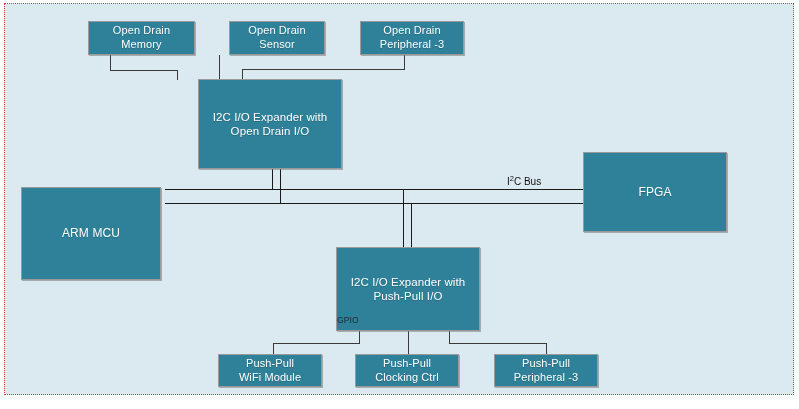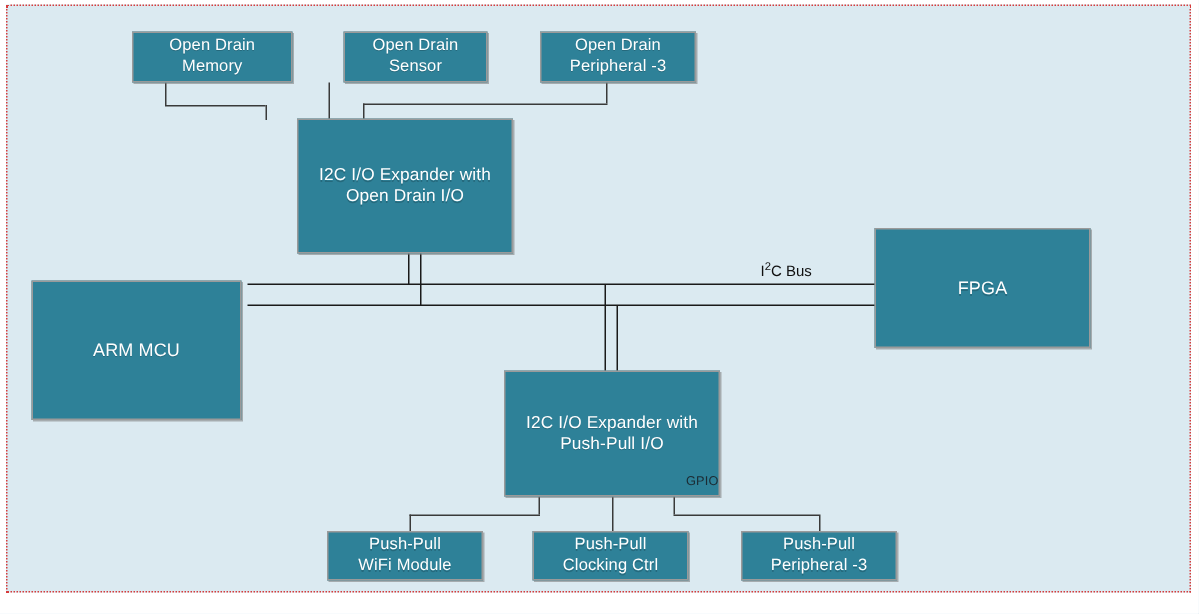--- a/index.html
+++ b/index.html
@@ -51,21 +51,21 @@
   .big    { font-size: 12px; }
 
   
   .gpio-caption {
     position: absolute;
     left: 0;
     right: 0;
     bottom: 4px;
     font-size: 8.5px;
     color: #1c2b33;
-    text-align: right;
+    text-align: left;
     text-shadow: none;
   }
 
   
   .hline {
     position: absolute;
     height: 0;
     border-top: 1px solid #3a3a3a;
   }
   .vline {

